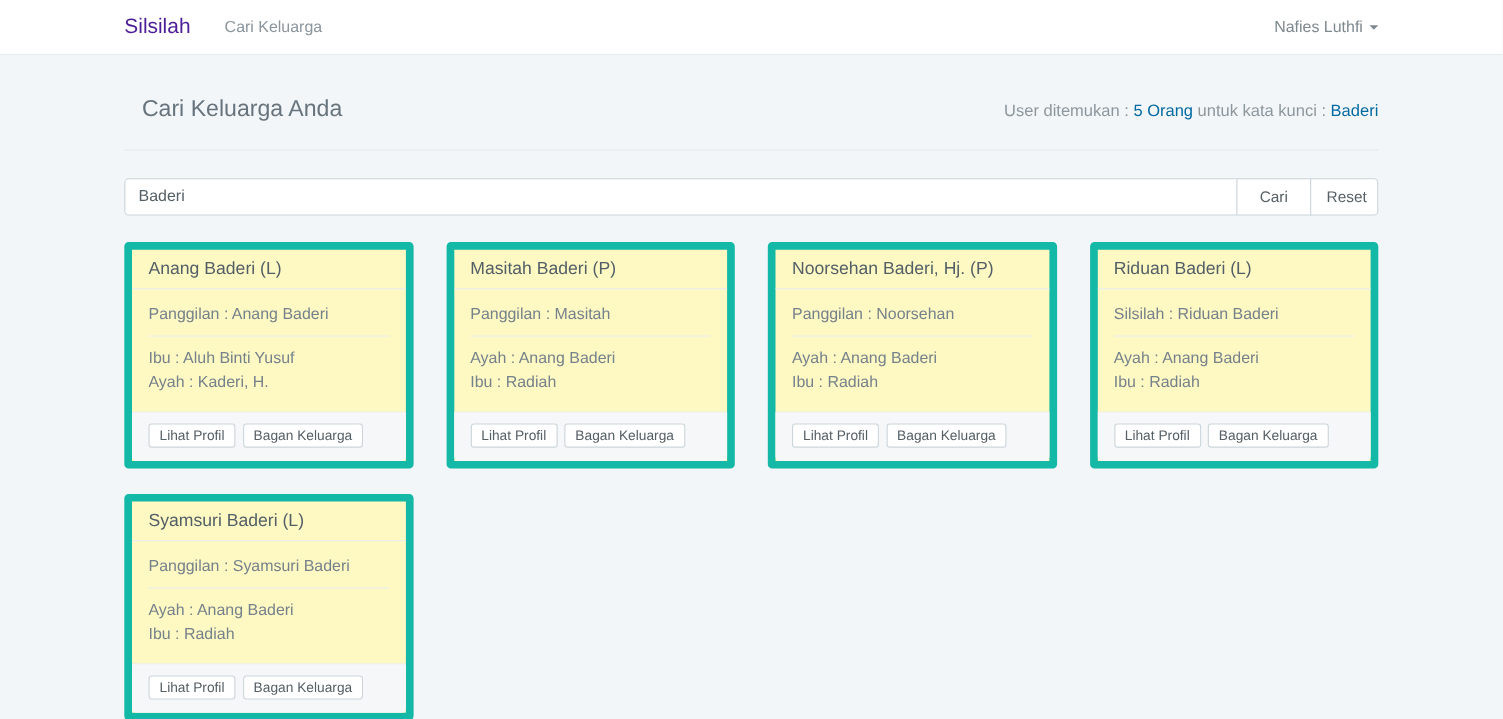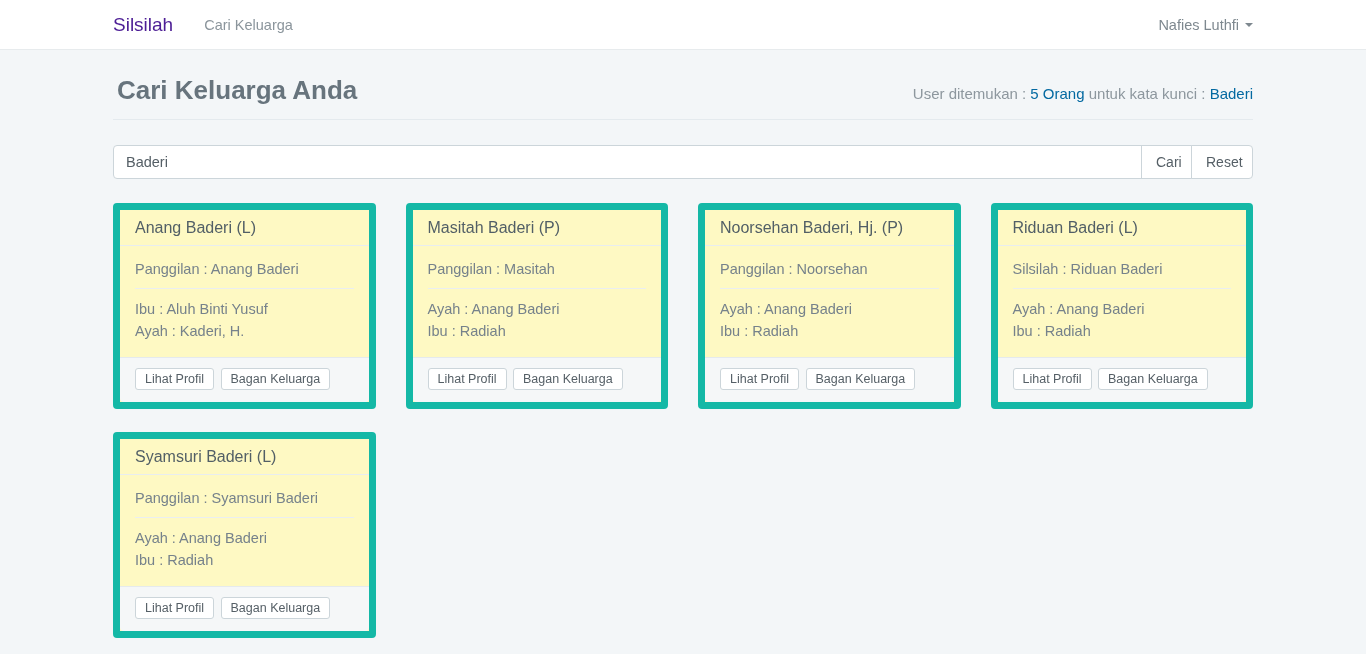--- a/index.html
+++ b/index.html
@@ -59,24 +59,24 @@
   
   .page-header {
     display: flex;
     justify-content: space-between;
     align-items: baseline;
     margin-top: 21px;
     padding-bottom: 9px;
     border-bottom: 1px solid #e4eaee;
   }
   .page-title {
-    font-size: 26px;
-    font-weight: 700;
+    font-size: 21px;
+    font-weight: 400;
     color: #67747d;
-    margin: 4px;
+    margin: 16px;
   }
   .result-summary {
     font-size: 15px;
     color: #8d979e;
   }
   .result-summary b {
     color: #0369a1;
     font-weight: 400;
   }
   
@@ -99,21 +99,21 @@
   .btn {
     height: 34px;
     background: #fff;
     border: 1px solid #ccd5da;
     color: #555f66;
     font-size: 14px;
     font-family: inherit;
     cursor: pointer;
     padding: 0 14px;
   }
-  .btn-cari { margin-left: -1px; border-radius: 0; width: 51px; }
+  .btn-cari { margin-left: -1px; border-radius: 0; width: 68px; }
   .btn-reset { margin-left: -1px; border-radius: 0 4px 4px 0; width: 62px; }
   
   .cards-row {
     display: flex;
     flex-wrap: wrap;
     margin: 24px -15px 0;
   }
   .card-col {
     width: 25%;
     padding: 0 15px;

